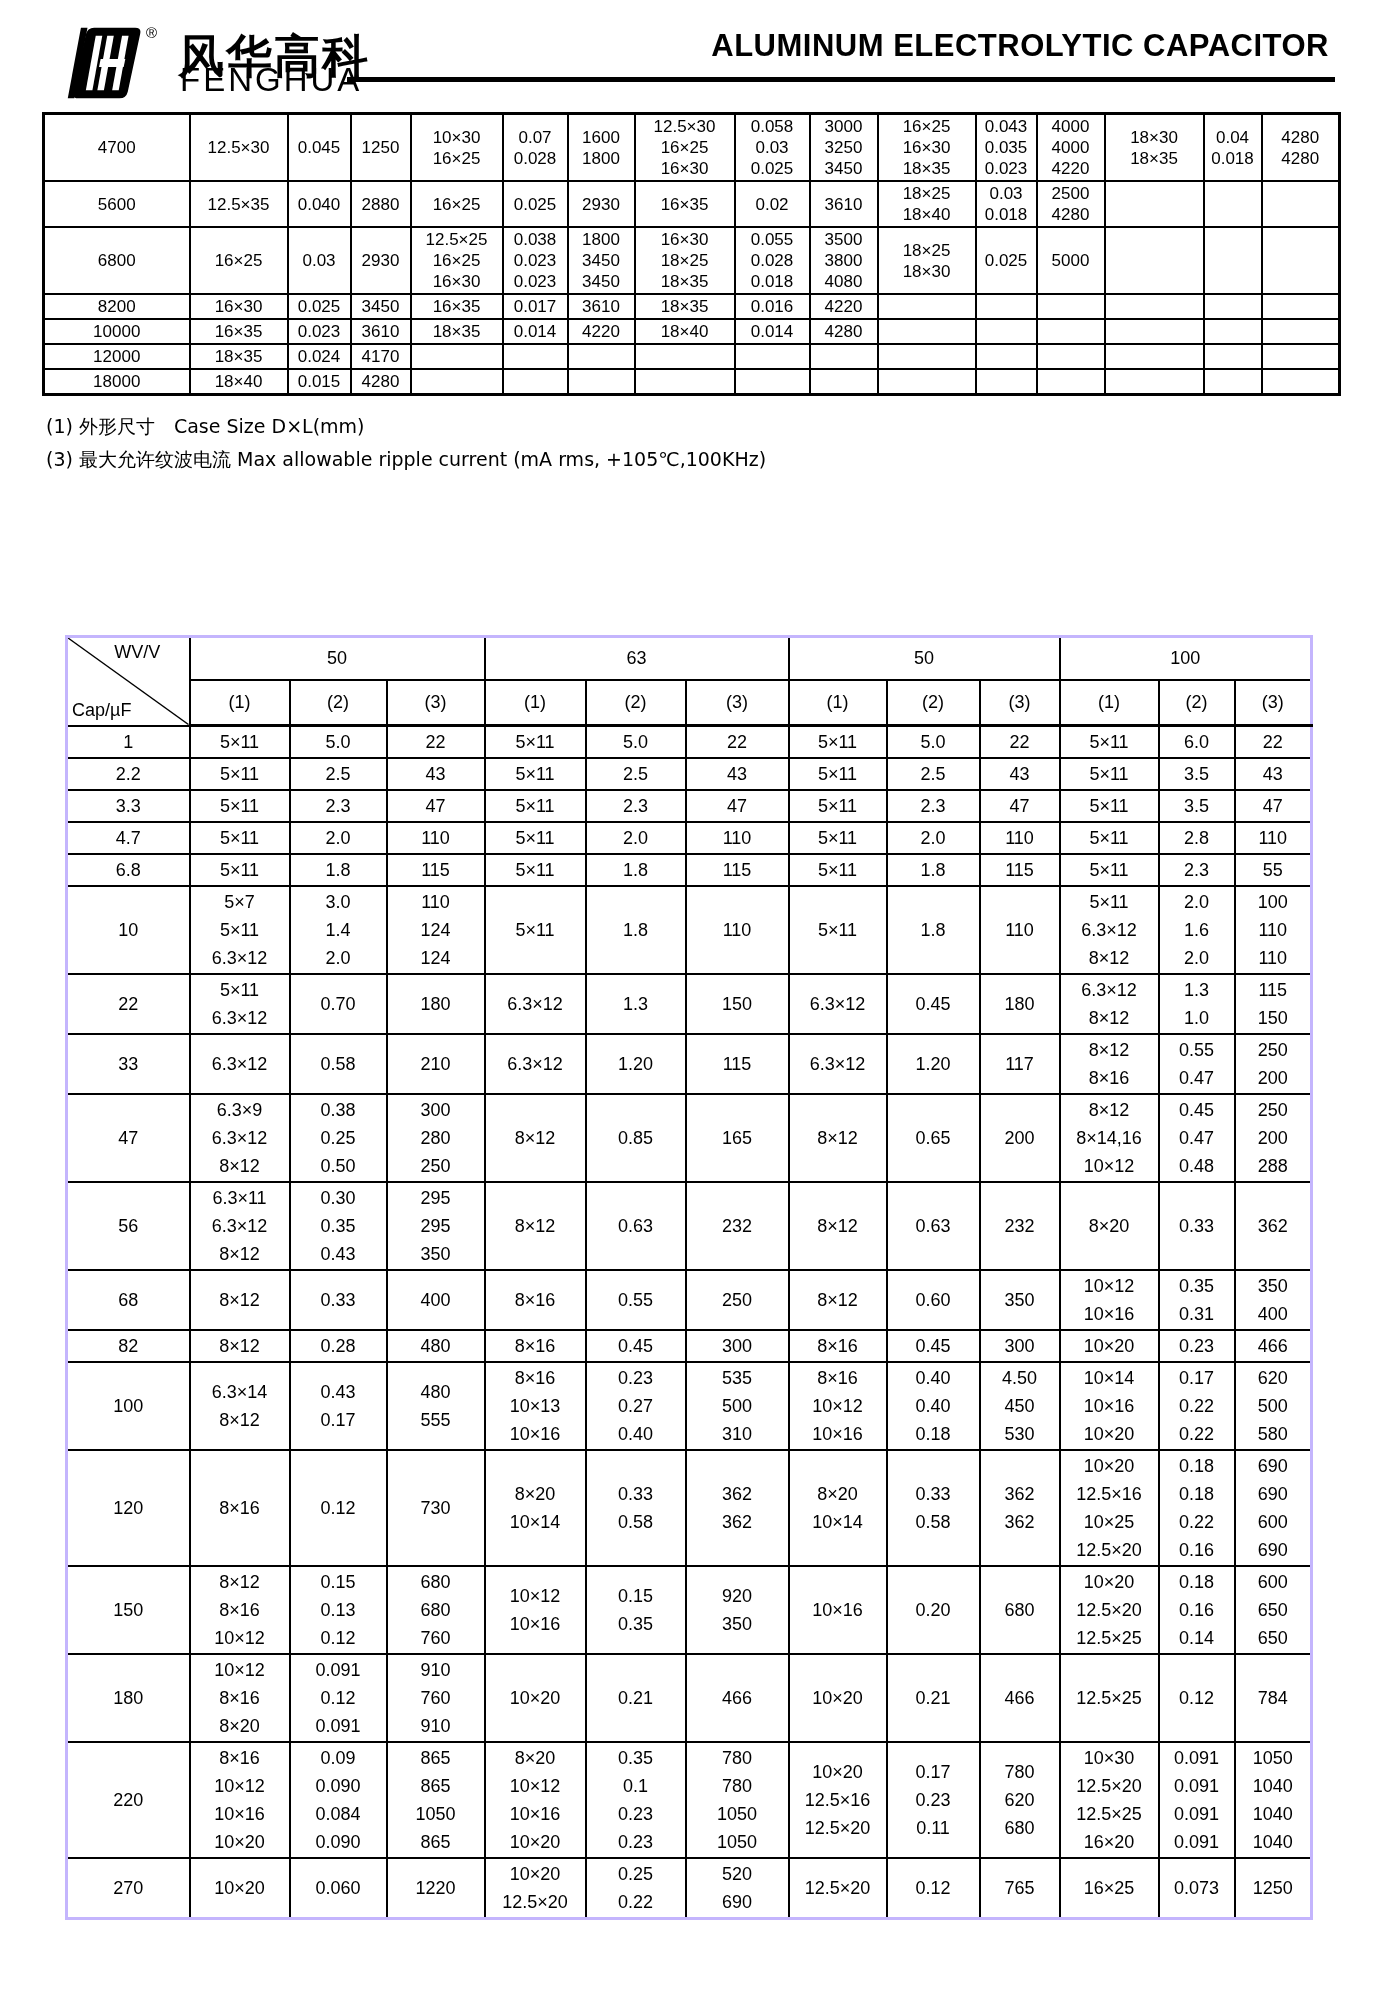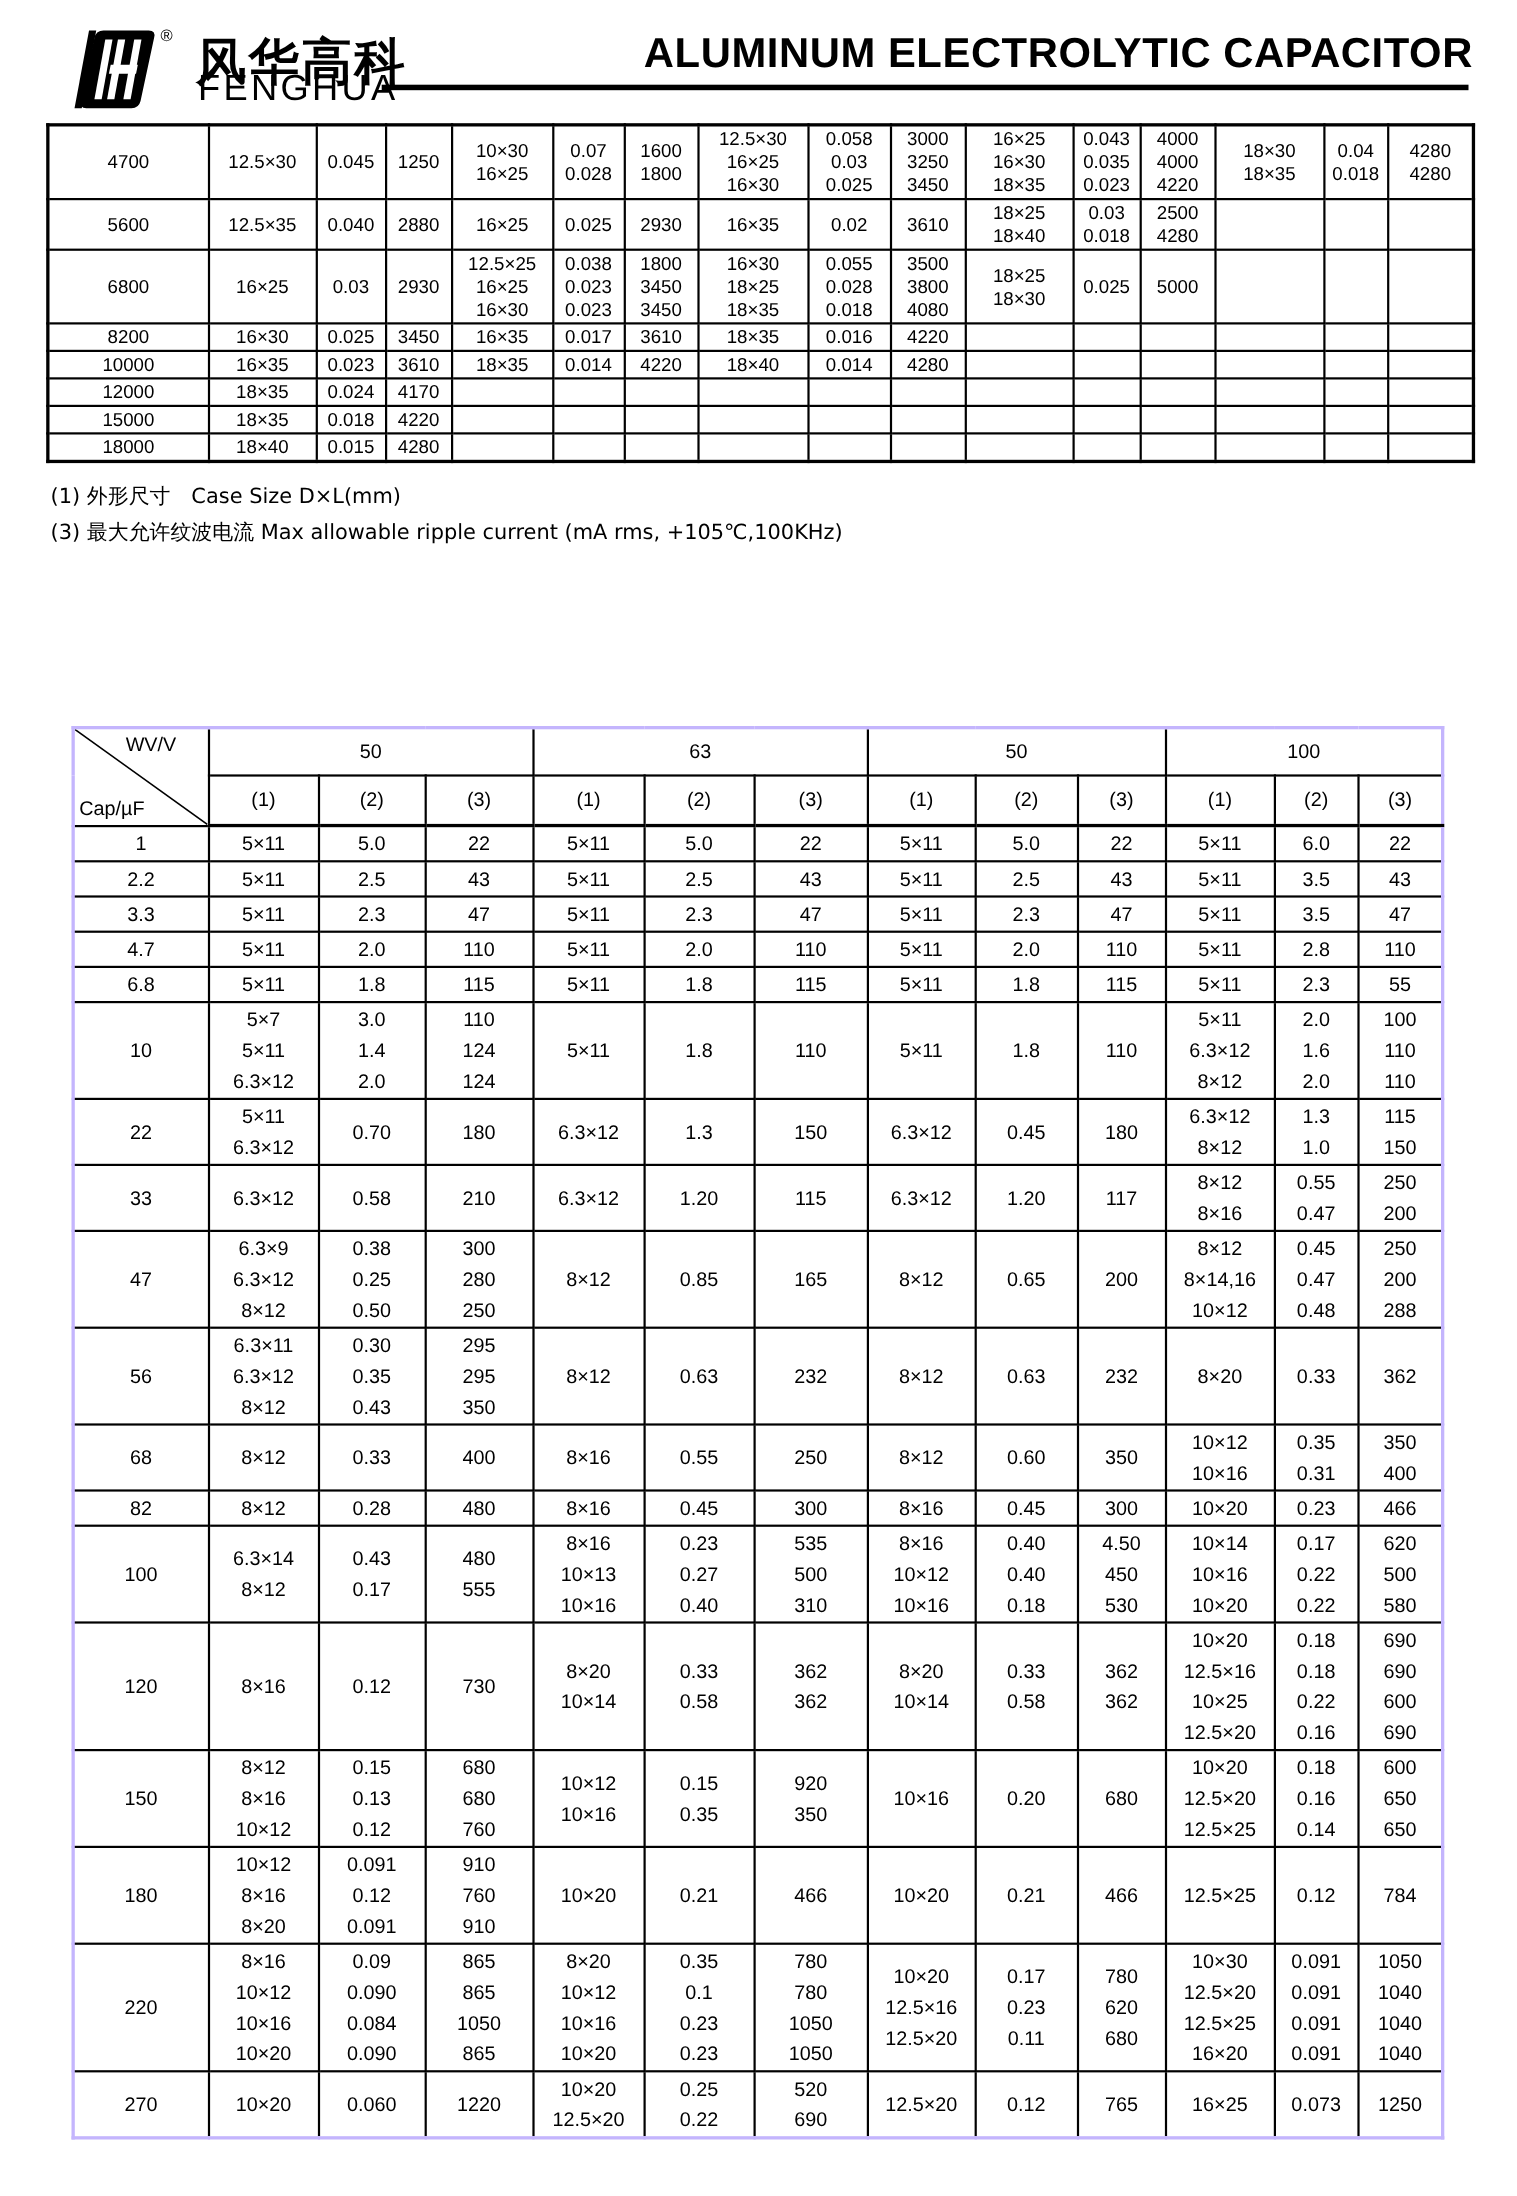--- a/index.html
+++ b/index.html
@@ -13,21 +13,21 @@
     font-family: "Liberation Sans", sans-serif;
     overflow: hidden;
   }
 
   
   .page-header { position: relative; height: 112px; }
   .logo-glyph { position:absolute; left:57px; top:26px; width:84px; height:74px; }
   .reg-mark { position:absolute; left:146px; top:24px; font-size:15px; }
   .logo-cn { position:absolute; left:178px; top:26px; font-size:46px; font-weight:bold; letter-spacing:2px; font-family:"DejaVu Sans","Liberation Sans",sans-serif; }
   .logo-en { position:absolute; left:180px; top:61px; font-size:33px; letter-spacing:3px; font-weight:400; }
-  .page-title { position:absolute; top:28px; right:40px; margin:0; font-size:38px; font-weight:bold; letter-spacing:0.5px; white-space:nowrap; }
+  .page-title { position:absolute; top:28px; right:50px; margin:0; font-size:31px; font-weight:bold; letter-spacing:0.5px; white-space:nowrap; }
   .title-rule { position:absolute; left:347px; top:77px; width:988px; height:5px; background:#000; }
 
   
   table { border-collapse: collapse; table-layout: fixed; }
   td, th { border:2px solid #000; text-align:center; vertical-align:middle; white-space:pre-line; overflow:hidden; }
 
   
   .top-table { margin:0 0 0 42px; width:1296px; border:3px solid #000; font-size:17px; }
   .top-table td { line-height:21px; padding:1px 0; }
 
@@ -209,38 +209,20 @@
           <td></td>
           <td></td>
           <td></td>
           <td></td>
         </tr>
         <tr>
           <td>12000</td>
           <td>18×35</td>
           <td>0.024</td>
           <td>4170</td>
-          <td></td>
-          <td></td>
-          <td></td>
-          <td></td>
-          <td></td>
-          <td></td>
-          <td></td>
-          <td></td>
-          <td></td>
-          <td></td>
-          <td></td>
-          <td></td>
-        </tr>
-        <tr>
-          <td>15000</td>
-          <td>18×35</td>
-          <td>0.018</td>
-          <td>4220</td>
           <td></td>
           <td></td>
           <td></td>
           <td></td>
           <td></td>
           <td></td>
           <td></td>
           <td></td>
           <td></td>
           <td></td>

